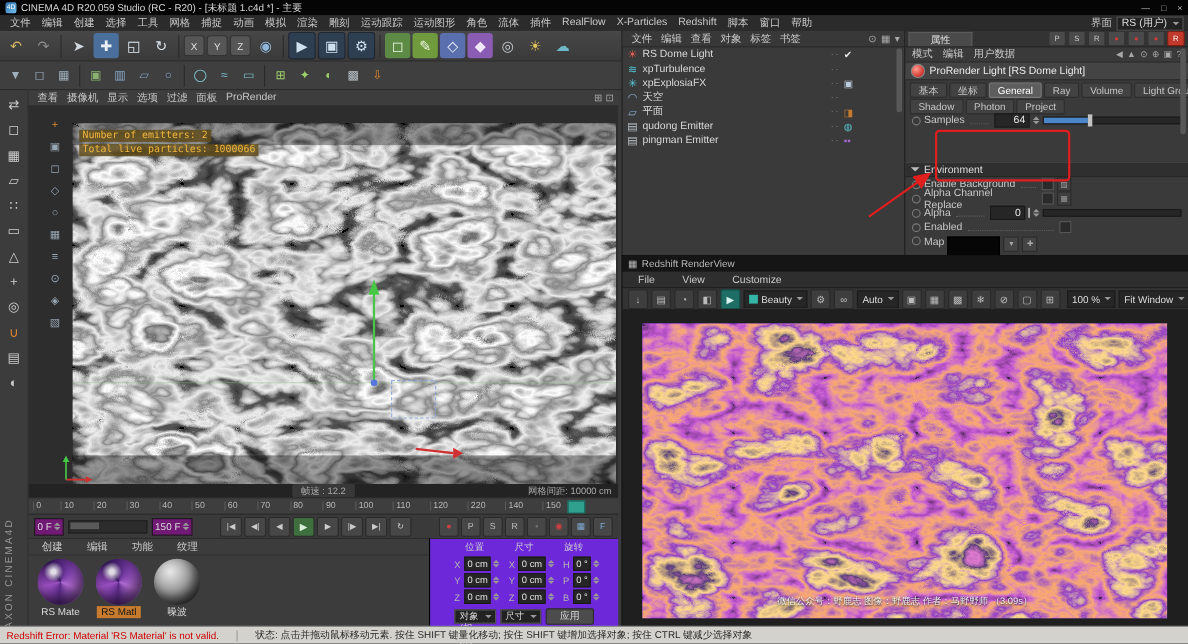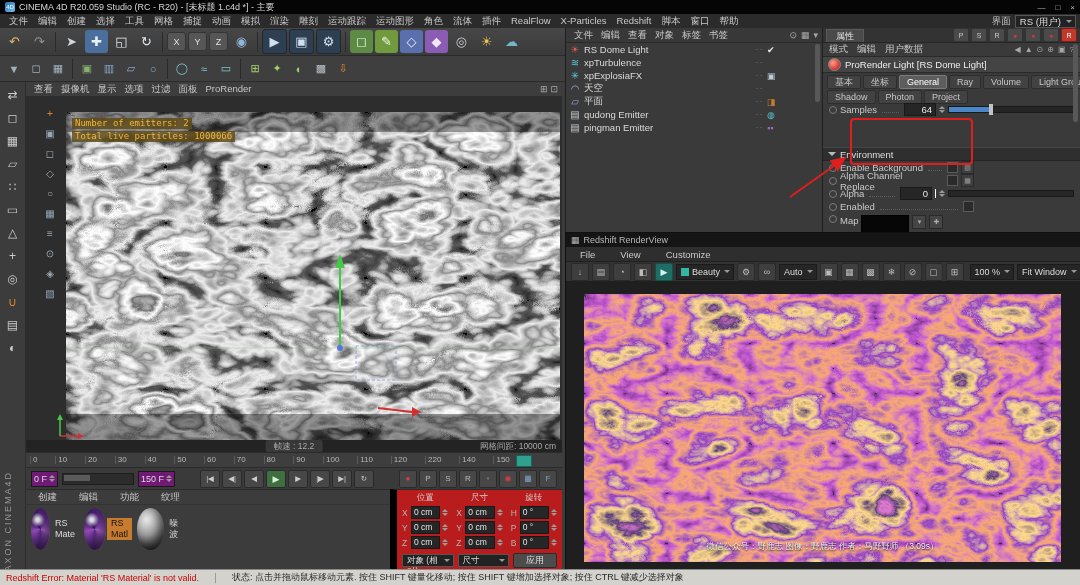--- a/index.html
+++ b/index.html
@@ -62,28 +62,28 @@
   .range{width:70px;height:10px;background:#2c2c2c;border:1px solid #1e1e1e;position:relative;}
   .range .thumb{position:absolute;left:1px;top:1px;width:26px;height:6px;background:#5a5a5a;}
   .t-spacer{flex:1;}
   .pbtn{width:18px;height:16px;background:#474747;border:1px solid #2a2a2a;border-radius:2px;display:flex;align-items:center;justify-content:center;font-size:7.5px;color:#ccc;flex:none;}
   .pbtn.play{background:#3f6e3f;color:#d8eed8;font-size:9px;}
   .rbtn{width:16px;height:16px;background:#474747;border:1px solid #2a2a2a;border-radius:2px;display:flex;align-items:center;justify-content:center;font-size:8px;color:#bbb;flex:none;}
   
   .materials{position:absolute;left:26px;top:489px;width:364px;height:81px;background:#3c3c3c;border-top:1px solid #2b2b2b;box-sizing:border-box;}
   .mat-menus{height:14px;display:flex;gap:12px;align-items:center;padding:0 7px;font-size:9.5px;color:#c9c9c9;border-bottom:1px solid #333;}
   .mat-items{display:flex;gap:5px;padding:3px 5px;}
-  .mat{width:48px;display:flex;flex-direction:row;align-items:center;gap:1px;}
+  .mat{width:48px;display:flex;flex-direction:column;align-items:center;gap:1px;}
   .sphere{width:42px;height:42px;border-radius:50%;box-shadow:inset -4px -6px 10px rgba(0,0,0,.55);}
   .mat.purple .sphere{background:radial-gradient(circle at 35% 28%, rgba(255,255,255,.85) 0 5%, rgba(255,255,255,0) 22%),conic-gradient(from 40deg,#7a3fa8,#b06ad0,#5a2a86,#9a50c0,#2c1050,#7a3fa8);}
   .mat.noise .sphere{background:radial-gradient(circle at 35% 28%, #e8e8e8, #9a9a9a 45%, #4a4a4a 80%, #222);}
   .m-label{font-size:9px;color:#ddd;padding:0 4px;line-height:11px;}
   .mat.selected .m-label{background:#c77b2e;color:#141414;}
   
-  .coords{position:absolute;left:390px;top:489px;width:172px;height:81px;background:#b91c1c;border-top:1px solid #2b2b2b;border-left:7px solid #000000;box-sizing:border-box;padding:2px 5px;}
+  .coords{position:absolute;left:390px;top:489px;width:172px;height:81px;background:#6d28d9;border-top:1px solid #2b2b2b;border-left:1px solid #000000;box-sizing:border-box;padding:2px 22px;}
   .coord-heads{display:grid;grid-template-columns:1fr 1fr 1fr;gap:0 8px;font-size:8.5px;color:#d0d0d0;text-align:center;margin-bottom:2px;}
   .coord-grid{display:grid;grid-template-columns:1fr 1fr 1fr;gap:2px 8px;font-size:8.5px;}
   .cfield{display:flex;align-items:center;gap:2px;}
   .ck{width:7px;color:#b5b5b5;flex:none;}
   .cv{flex:1;background:#262626;border:1px solid #191919;height:11px;line-height:11px;padding:0 2px;color:#e2e2e2;white-space:nowrap;overflow:hidden;}
   .coord-bottom{display:flex;gap:4px;margin-top:4px;align-items:center;}
   .coord-bottom .combo{flex:1;font-size:8.5px;}
   .apply-btn{background:#4c4c4c;border:1px solid #2a2a2a;border-radius:2px;height:13px;line-height:13px;padding:0 12px;color:#ddd;font-size:9px;}
   
   .om{position:absolute;left:565px;top:28px;width:257px;height:204px;background:#3a3a3a;border-left:1px solid #1f1f1f;box-sizing:border-box;}
@@ -92,21 +92,21 @@
   .om-hicons{margin-left:auto;display:flex;gap:4px;font-size:9px;color:#aaa;}
   .om-list{position:absolute;left:0;top:15px;right:8px;bottom:0;overflow:hidden;}
   .om-row{height:13px;display:flex;align-items:center;gap:3px;padding:0 3px;font-size:9.5px;color:#dadada;}
   .om-icon{width:12px;text-align:center;font-size:10px;flex:none;}
   .om-dots{margin-left:auto;color:#8f8f8f;font-size:8px;letter-spacing:2px;flex:none;}
   .om-tags{width:44px;font-size:9px;flex:none;}
   .om-scroll{position:absolute;right:2px;top:16px;width:5px;height:58px;background:#585858;border-radius:2px;}
   
   .attrs{position:absolute;left:822px;top:28px;width:258px;height:204px;background:#3a3a3a;border-left:1px solid #1f1f1f;box-sizing:border-box;font-size:9.5px;overflow:hidden;}
   .attr-tabrow{height:14px;display:flex;align-items:center;gap:2px;background:#333;border-bottom:1px solid #262626;padding:0 3px;}
-  .attr-tab{background:#4a4a4a;border:1px solid #5a5a5a;border-bottom:none;height:12px;line-height:12px;padding:0 9px;color:#e2e2e2;font-size:9px;}
+  .attr-tab{background:#4a4a4a;border:1px solid #5a5a5a;border-bottom:none;height:12px;line-height:12px;padding:0 19px;color:#e2e2e2;font-size:9px;}
   .attr-hicons{margin-left:auto;display:flex;gap:2px;align-items:center;}
   .hicon{min-width:12px;height:12px;border-radius:2px;background:#4a4a4a;border:1px solid #333;display:flex;align-items:center;justify-content:center;font-size:7px;color:#ccc;padding:0 1px;}
   .hicon.badge{background:#c0392b;color:#fff;border-color:#7a1f15;}
   .attr-menus{height:13px;display:flex;align-items:center;gap:9px;padding:0 6px;border-bottom:1px solid #2a2a2a;color:#c9c9c9;}
   .attr-micons{margin-left:auto;display:flex;gap:4px;font-size:8px;color:#a8a8a8;}
   .attr-title{height:15px;display:flex;align-items:center;gap:4px;background:#444;border-bottom:1px solid #2a2a2a;padding:0 5px;color:#ececec;}
   .rs-light-icon{width:11px;height:11px;border-radius:50%;background:radial-gradient(circle at 35% 35%, #ff9d8d, #d0342c 70%);border:1px solid #888;flex:none;}
   .attr-tabs{display:flex;gap:2px;padding:2px 4px 0;height:13px;}
   .atab{background:#424242;border:1px solid #2d2d2d;border-radius:2px;height:12px;line-height:12px;padding:0 7px;color:#c6c6c6;font-size:9px;white-space:nowrap;}
   .atab.active{background:#5d5d5d;border-color:#7a7a7a;color:#fff;}

